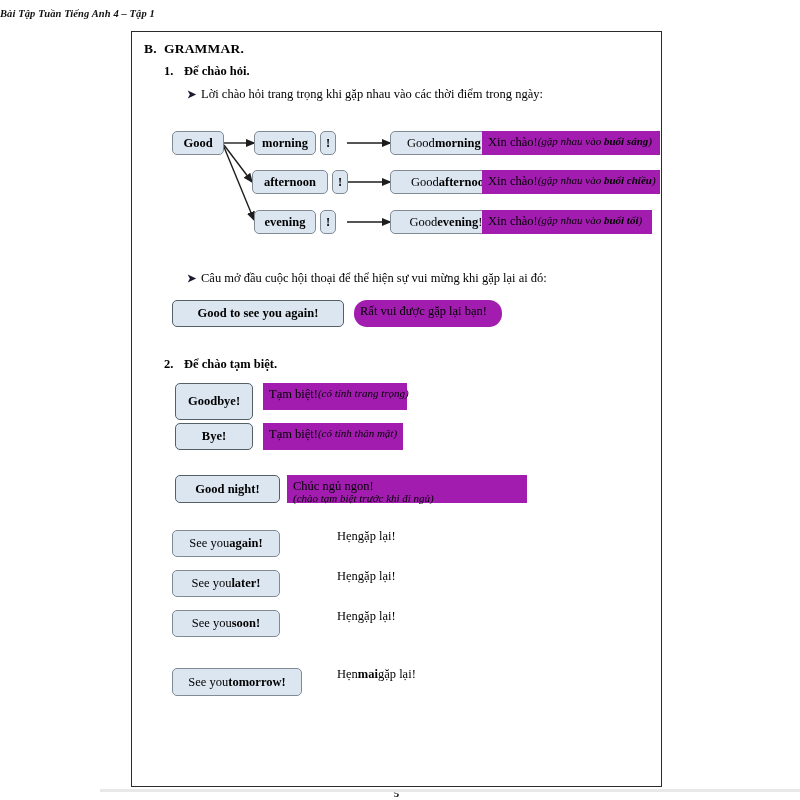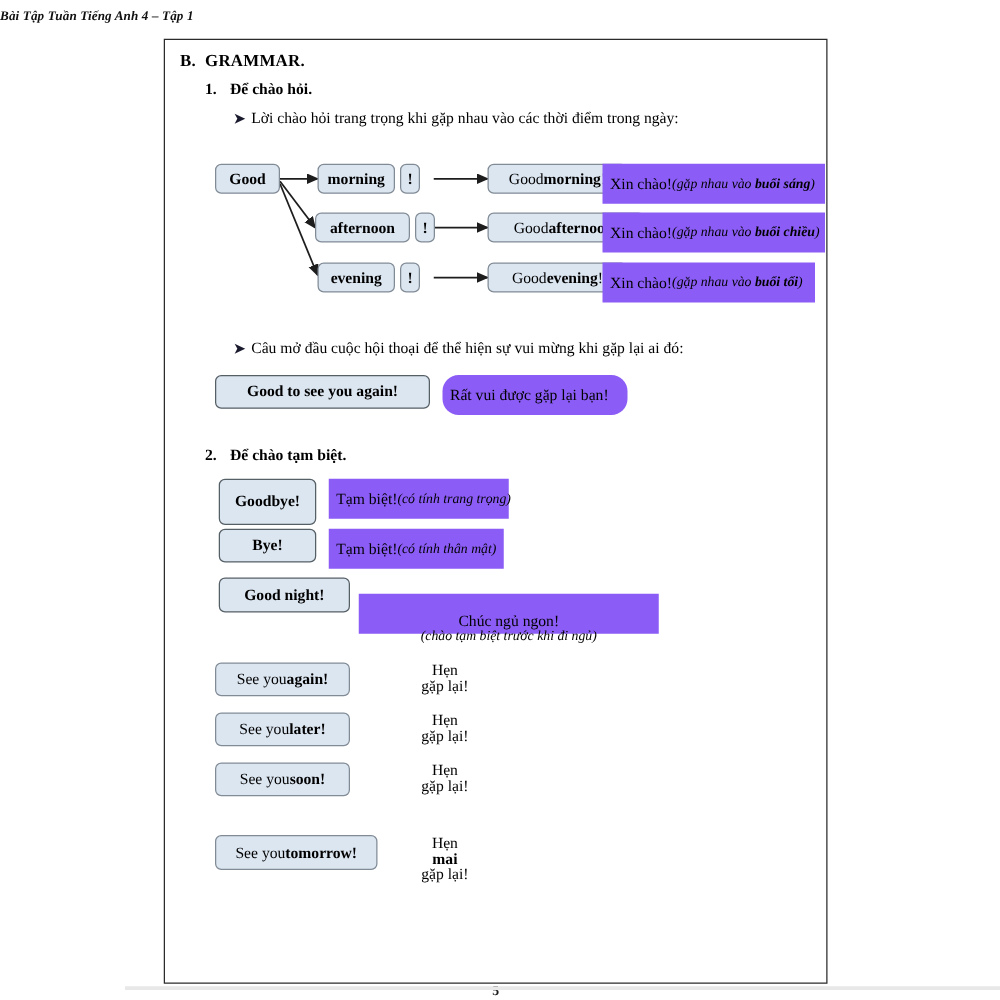--- a/index.html
+++ b/index.html
@@ -101,42 +101,40 @@
     white-space: nowrap;
     line-height: 1;
   }
   .kbox.bold { font-weight: bold; }
   .kbox.heavy { border: 1.7px solid #555f66; }
 
   
   .chip {
     position: absolute;
     box-sizing: border-box;
-    background: #8b5cf6;
+    background: #a21caf;
     font-size: 12.5px;
     display: flex;
-    align-items: center;
-    white-space: nowrap;
-    padding: 16px 6px;
+    align-items: flex-start;
+    white-space: nowrap;
+    padding: 5px 6px;
     line-height: 1;
   }
   .chip .note {
     font-style: italic;
     font-size: 11px;
   }
   .chip .note b { font-weight: bold; font-style: italic; }
 
   .plain {
     position: absolute;
     font-size: 12.5px;
     white-space: nowrap;
     line-height: 1;
     display: flex;
-    align-items: center;
-    flex-direction: column;
   }
 
   svg.connectors {
     position: absolute;
     left: 0; top: 0;
     width: 531px; height: 756px;
     pointer-events: none;
     overflow: visible;
   }
 </style>
@@ -228,21 +226,21 @@
     <span>Tạm biệt! </span>
       <span class="note">(có tính trang trọng)</span>
   </div>
 
   <div class="kbox bold heavy" style="left:43px; top:391px; width:78px; height:27px;">Bye!</div>
   <div class="chip" style="left:131px; top:391px; width:140px; height:27px;">
     <span>Tạm biệt! </span>
       <span class="note">(có tính thân mật)</span>
   </div>
 
-  <div class="kbox bold heavy" style="left:43px; top:430px; width:105px; height:28px;">Good night!</div>
+  <div class="kbox bold heavy" style="left:43px; top:443px; width:105px; height:28px;">Good night!</div>
   <div class="chip" style="left:155px; top:443px; width:240px; height:28px;flex-direction:column;">
     <span>Chúc ngủ ngon! </span>
       <span class="note">(chào tạm biệt trước khi đi ngủ)</span>
   </div>
 
   <div class="kbox" style="left:40px; top:498px; width:108px; height:27px;">
     <span>See you </span>
       <b>again!</b>
   </div>
   <div class="plain" style="left:205px; top:498px; height:27px;">

